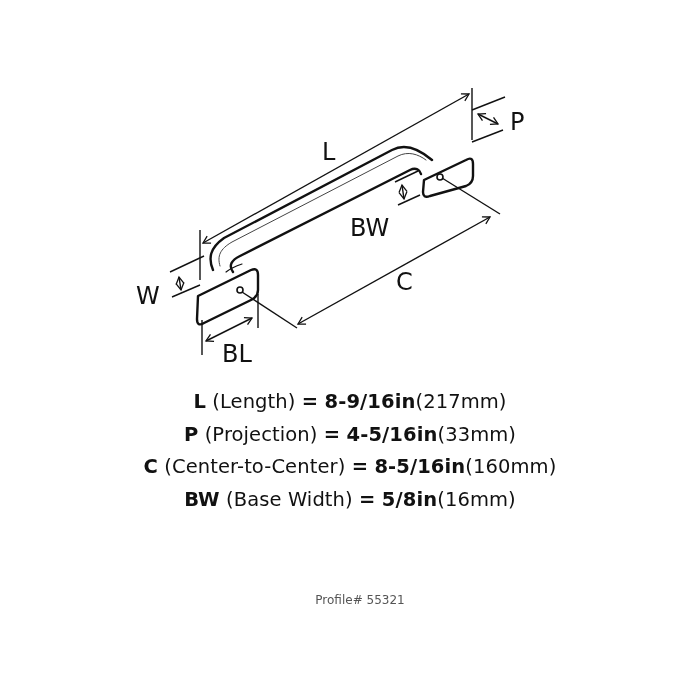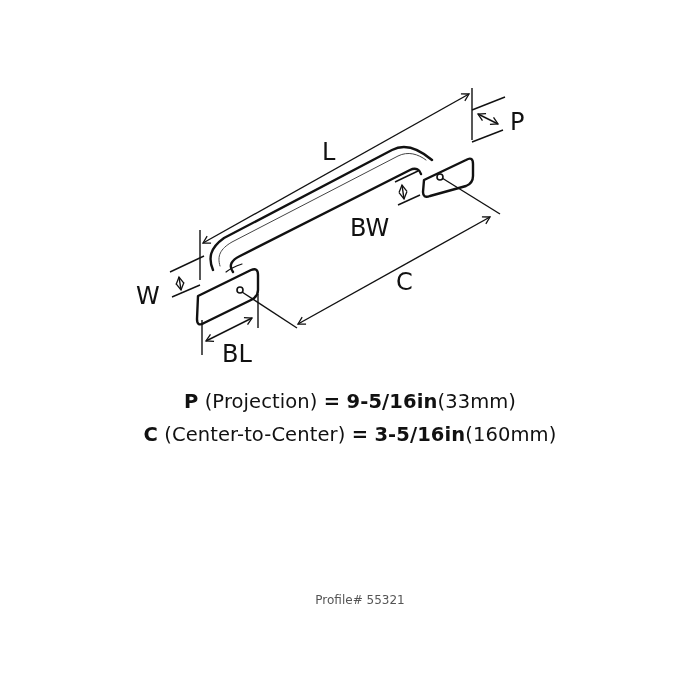--- a/index.html
+++ b/index.html
@@ -70,17 +70,19 @@
 
   <text class="lbl" x="322" y="160">L</text>
   <text class="lbl" x="510" y="130">P</text>
   <text class="lbl" x="350" y="236">BW</text>
   <text class="lbl" x="136" y="304">W</text>
   <text class="lbl" x="396" y="290">C</text>
   <text class="lbl" x="222" y="362">BL</text>
 </svg>
 
 <div class="specs">
-  <div class="spec"><span class="key">P</span> <span>(Projection)</span> <span class="key">=</span> <span class="imp">9-5/16in</span><span>(33mm)</span></div>
-  <div class="spec"><span class="key">C</span> <span>(Center-to-Center)</span> <span class="key">=</span> <span class="imp">3-5/16in</span><span>(160mm)</span></div>
+  <div class="spec"><span class="key">L</span> <span>(Length)</span> <span class="key">=</span> <span class="imp">8-9/16in</span><span>(217mm)</span></div>
+  <div class="spec"><span class="key">P</span> <span>(Projection)</span> <span class="key">=</span> <span class="imp">4-5/16in</span><span>(33mm)</span></div>
+  <div class="spec"><span class="key">C</span> <span>(Center-to-Center)</span> <span class="key">=</span> <span class="imp">8-5/16in</span><span>(160mm)</span></div>
+  <div class="spec"><span class="key">BW</span> <span>(Base Width)</span> <span class="key">=</span> <span class="imp">5/8in</span><span>(16mm)</span></div>
 </div>
 
 <div class="profile">Profile# 55321</div>
 
 </body></html>

